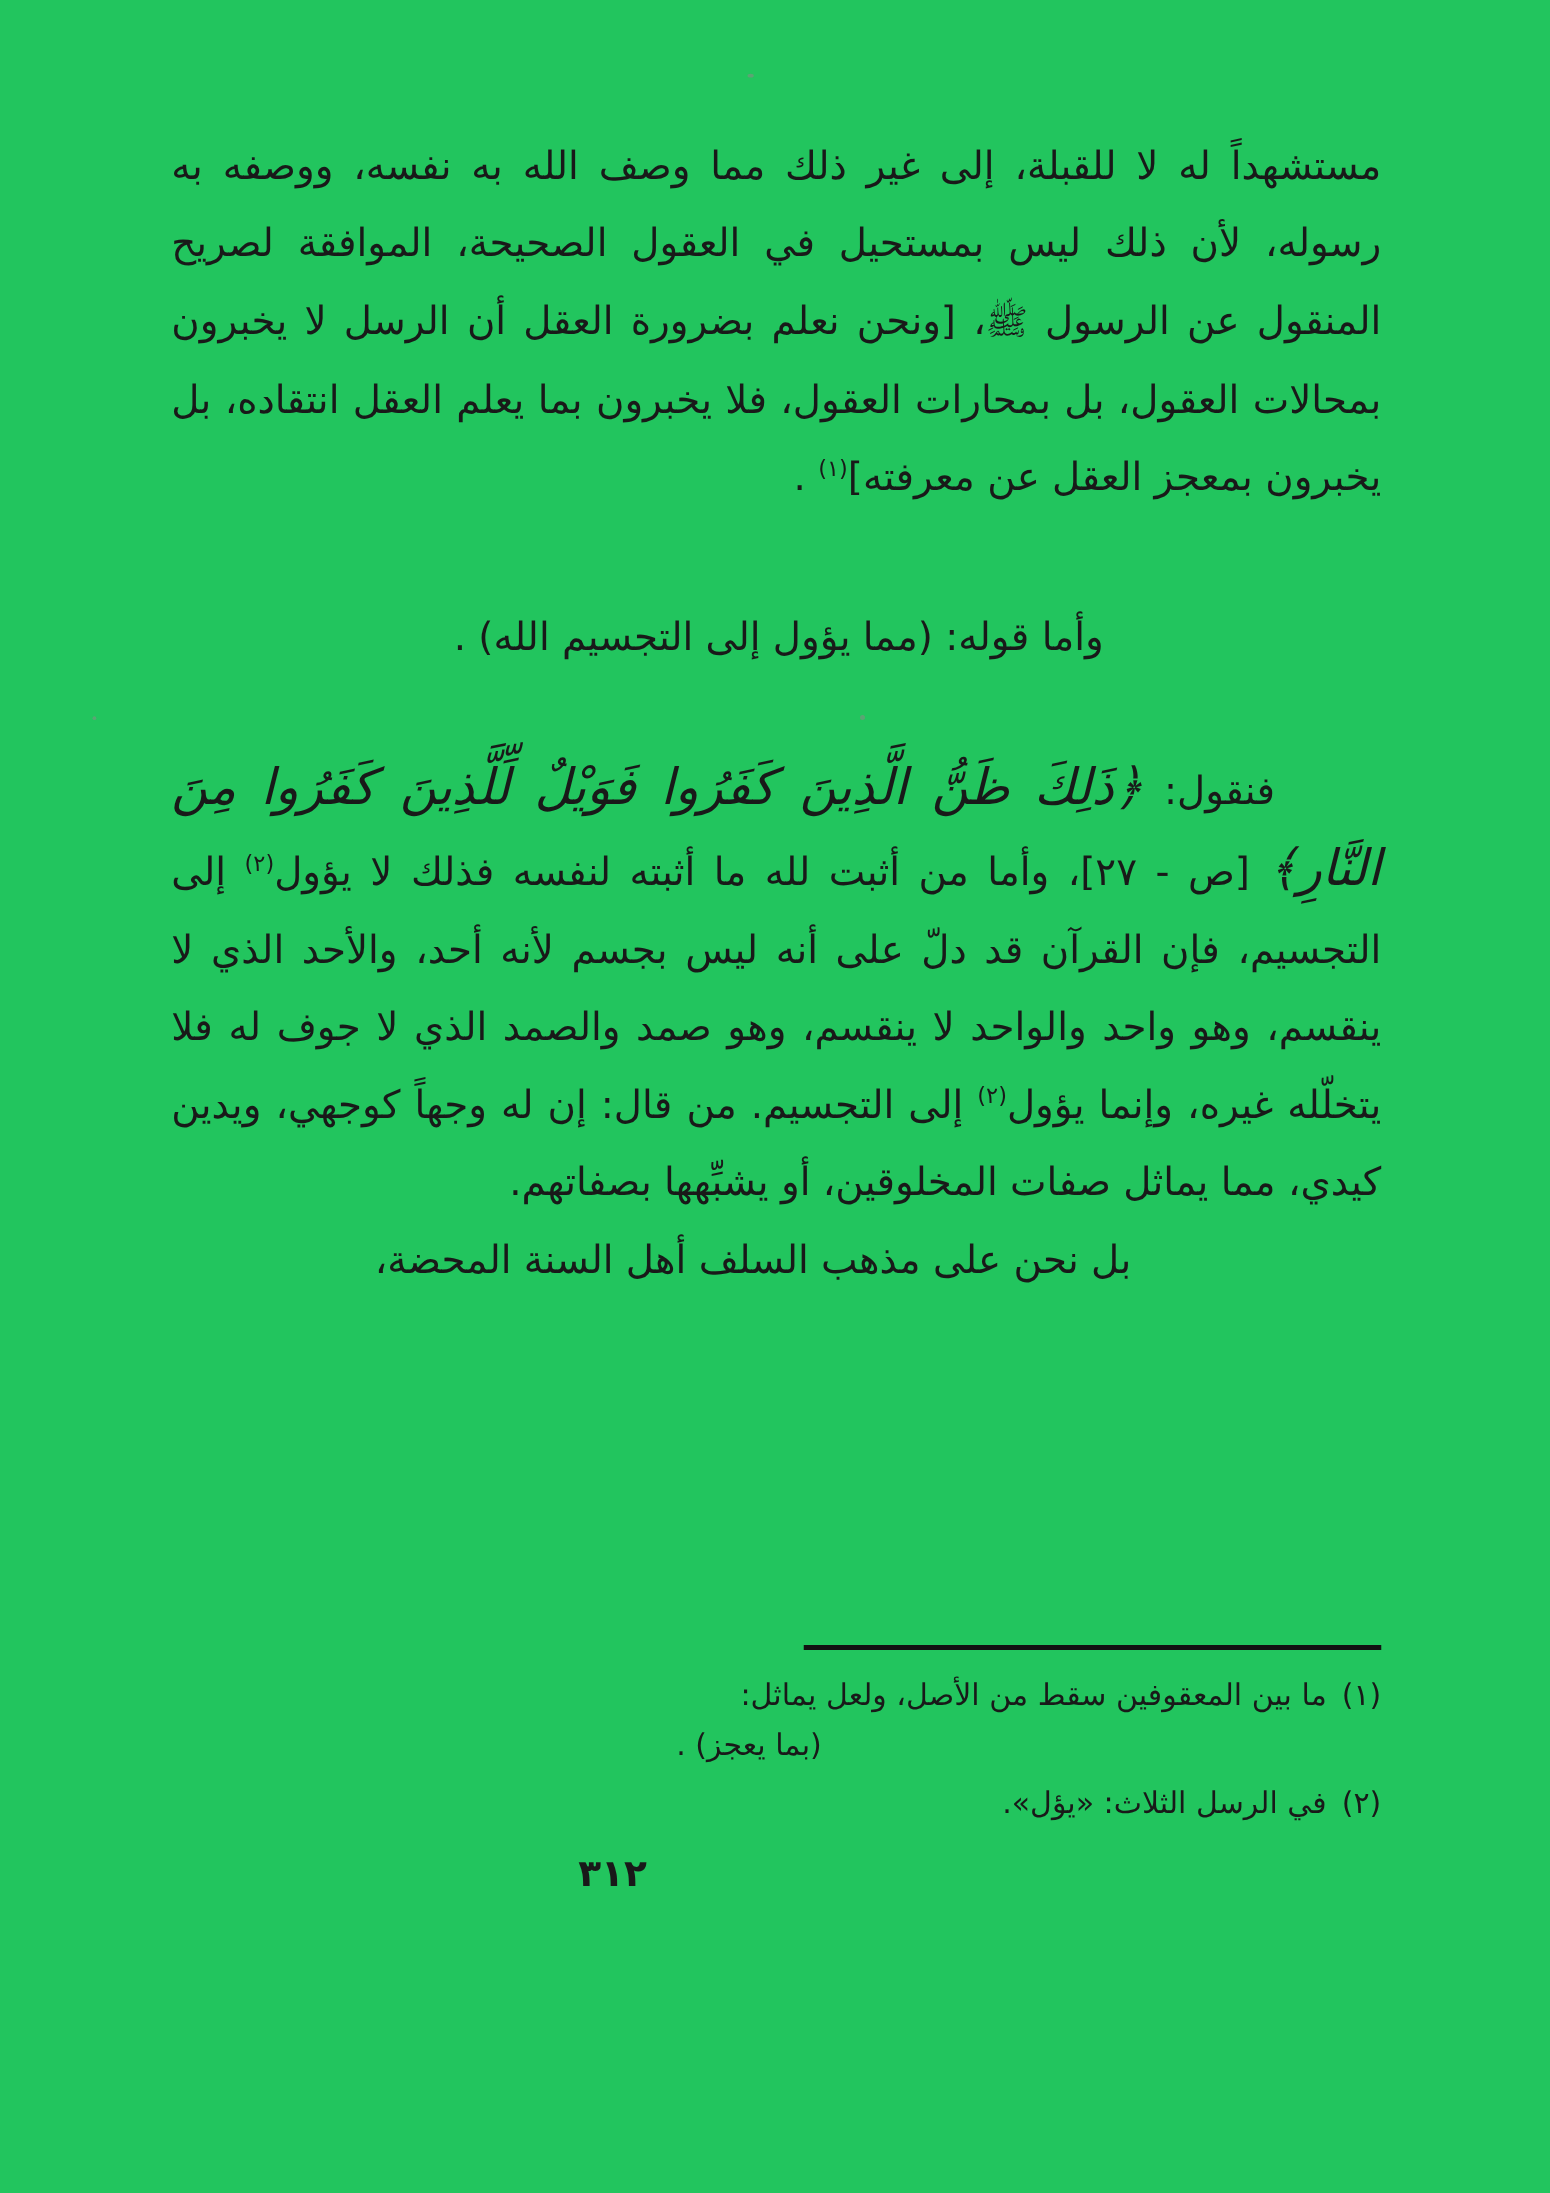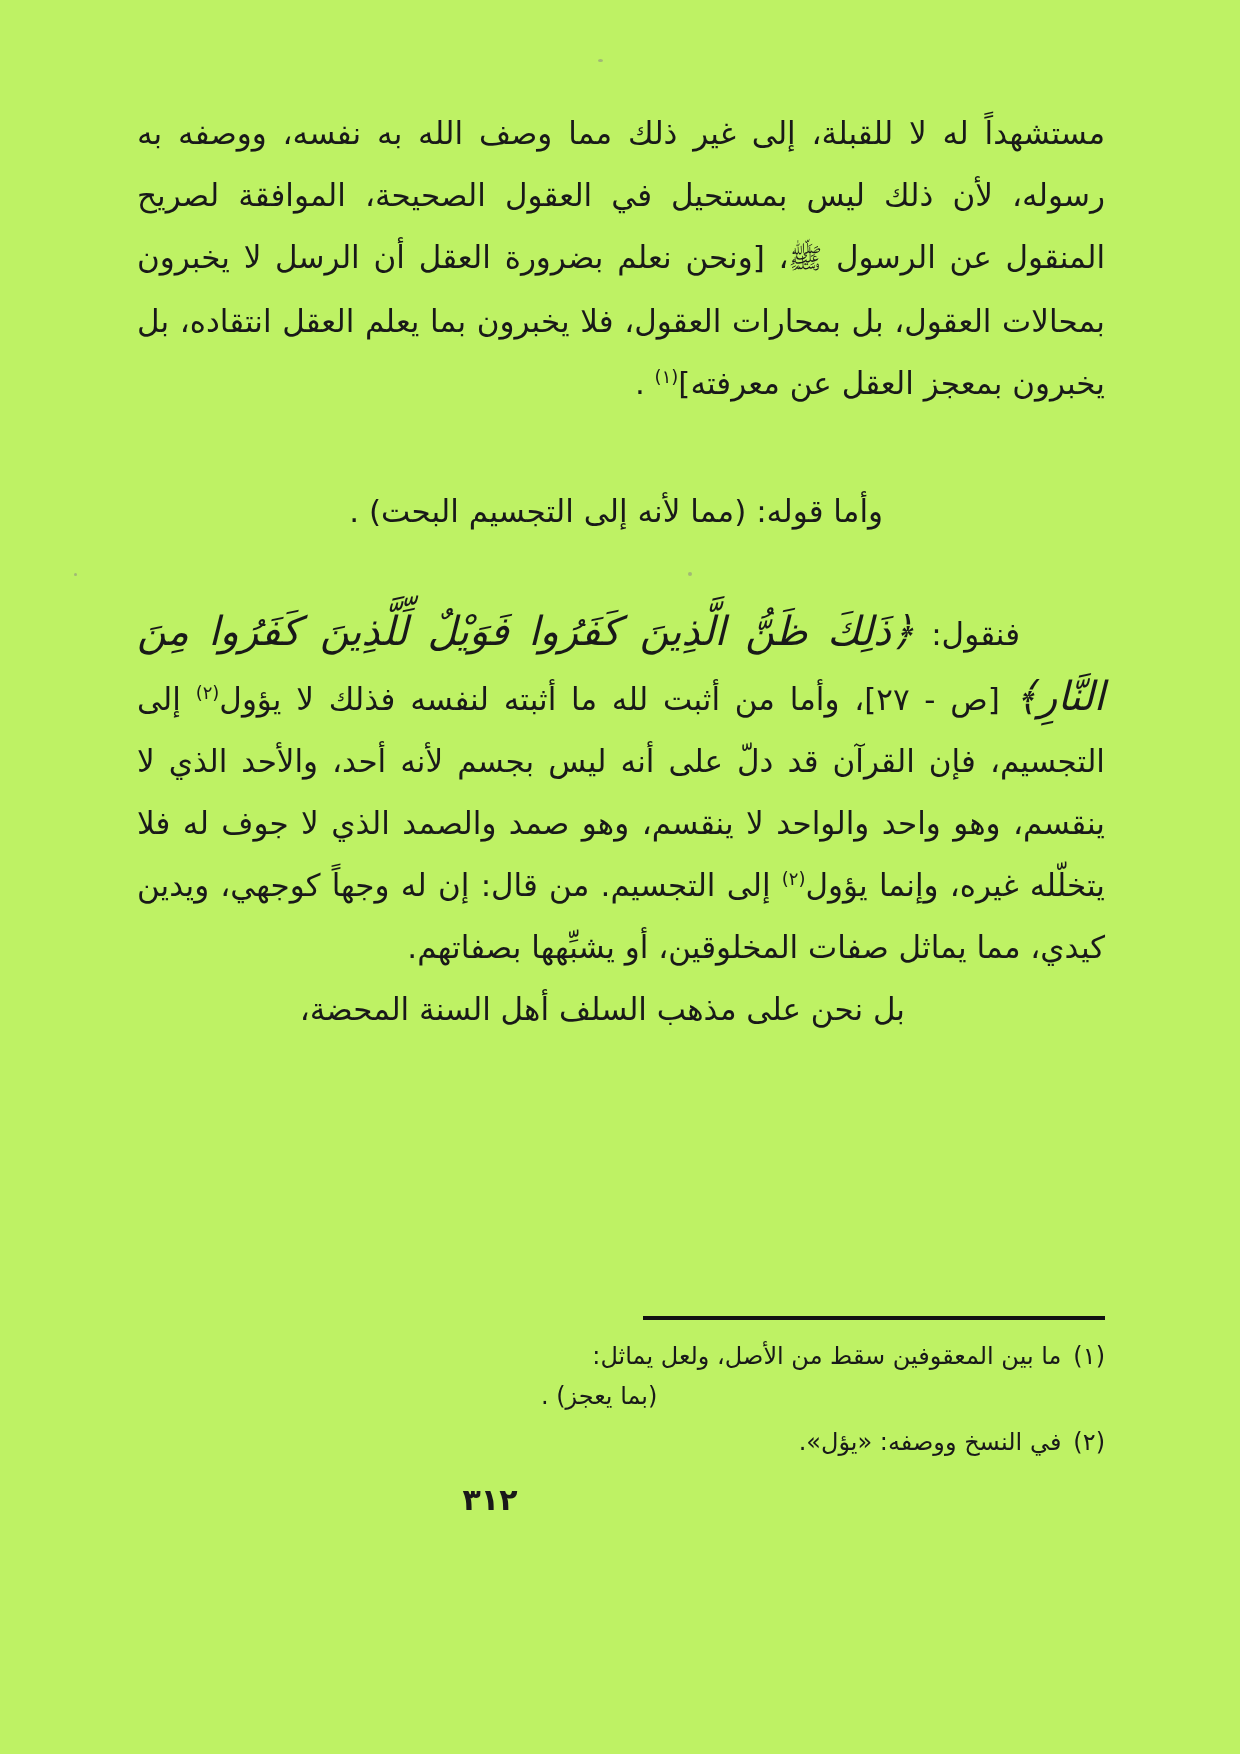--- a/index.html
+++ b/index.html
@@ -9,21 +9,21 @@
   body {
     width: 1240px;
     height: 1754px;
     background: #fdfdfc;
     overflow: hidden;
   }
   .page {
     position: relative;
     width: 1240px;
     height: 1754px;
-    background: #bef264;
+    background: #22c55e;
     direction: rtl;
     font-family: "DejaVu Sans", sans-serif;
     color: #191919;
   }
   .text-block {
     position: absolute;
     top: 102px;
     right: 135px;
     width: 968px;
     font-size: 31px;
@@ -111,39 +111,39 @@
 </style>
 </head>
 <body>
 
 <div class="page">
 
   <div class="text-block">
 
     <p class="para p1"><span>مستشهداً له لا للقبلة، إلى غير ذلك مما وصف الله به نفسه، ووصفه به رسوله، لأن ذلك ليس بمستحيل في العقول الصحيحة، الموافقة لصريح المنقول عن الرسول </span><span class="honorific">ﷺ</span><span>، [ونحن نعلم بضرورة العقل أن الرسل لا يخبرون بمحالات العقول، بل بمحارات العقول، فلا يخبرون بما يعلم العقل انتقاده، بل يخبرون بمعجز العقل عن معرفته]</span><sup class="fn-ref">(١)</sup><span> .</span></p>
 
-    <p class="para p2"><span>وأما قوله: (مما لأنه إلى التجسيم البحت) .</span></p>
+    <p class="para p2"><span>وأما قوله: (مما يؤول إلى التجسيم الله) .</span></p>
 
     <p class="para p3"><span>فنقول: </span><span class="quran">﴿ذَلِكَ ظَنُّ الَّذِينَ كَفَرُوا فَوَيْلٌ لِّلَّذِينَ كَفَرُوا مِنَ النَّارِ﴾</span><span> [ص - ٢٧]، </span><span>وأما من أثبت لله ما أثبته لنفسه فذلك لا يؤول</span><sup class="fn-ref">(٢)</sup><span> إلى التجسيم، فإن القرآن قد دلّ على أنه ليس بجسم لأنه أحد، والأحد الذي لا ينقسم، وهو واحد والواحد لا ينقسم، وهو صمد والصمد الذي لا جوف له فلا يتخلّله غيره، وإنما يؤول</span><sup class="fn-ref">(٢)</sup><span> إلى التجسيم. من قال: إن له وجهاً كوجهي، ويدين كيدي، مما يماثل صفات المخلوقين، أو يشبِّهها بصفاتهم.</span></p>
 
     <p class="para p4"><span>بل نحن على مذهب السلف أهل السنة المحضة،</span></p>
 
   </div>
 
   <div class="footnotes">
     <div class="fn-rule"></div>
 
     <div class="footnote">
       <span class="fn-marker">(١)</span>
       <span class="fn-body"><span>ما بين المعقوفين سقط من الأصل، ولعل يماثل:</span><span class="fn-cont">(بما يعجز) .</span></span>
     </div>
 
     <div class="footnote">
       <span class="fn-marker">(٢)</span>
-      <span class="fn-body">في النسخ ووصفه: «يؤل».</span>
+      <span class="fn-body">في الرسل الثلاث: «يؤل».</span>
     </div>
   </div>
 
   <div class="page-number">٣١٢</div>
 
   <div class="speck s1"></div>
   <div class="speck s2"></div>
   <div class="speck s3"></div>
 
 </div>

